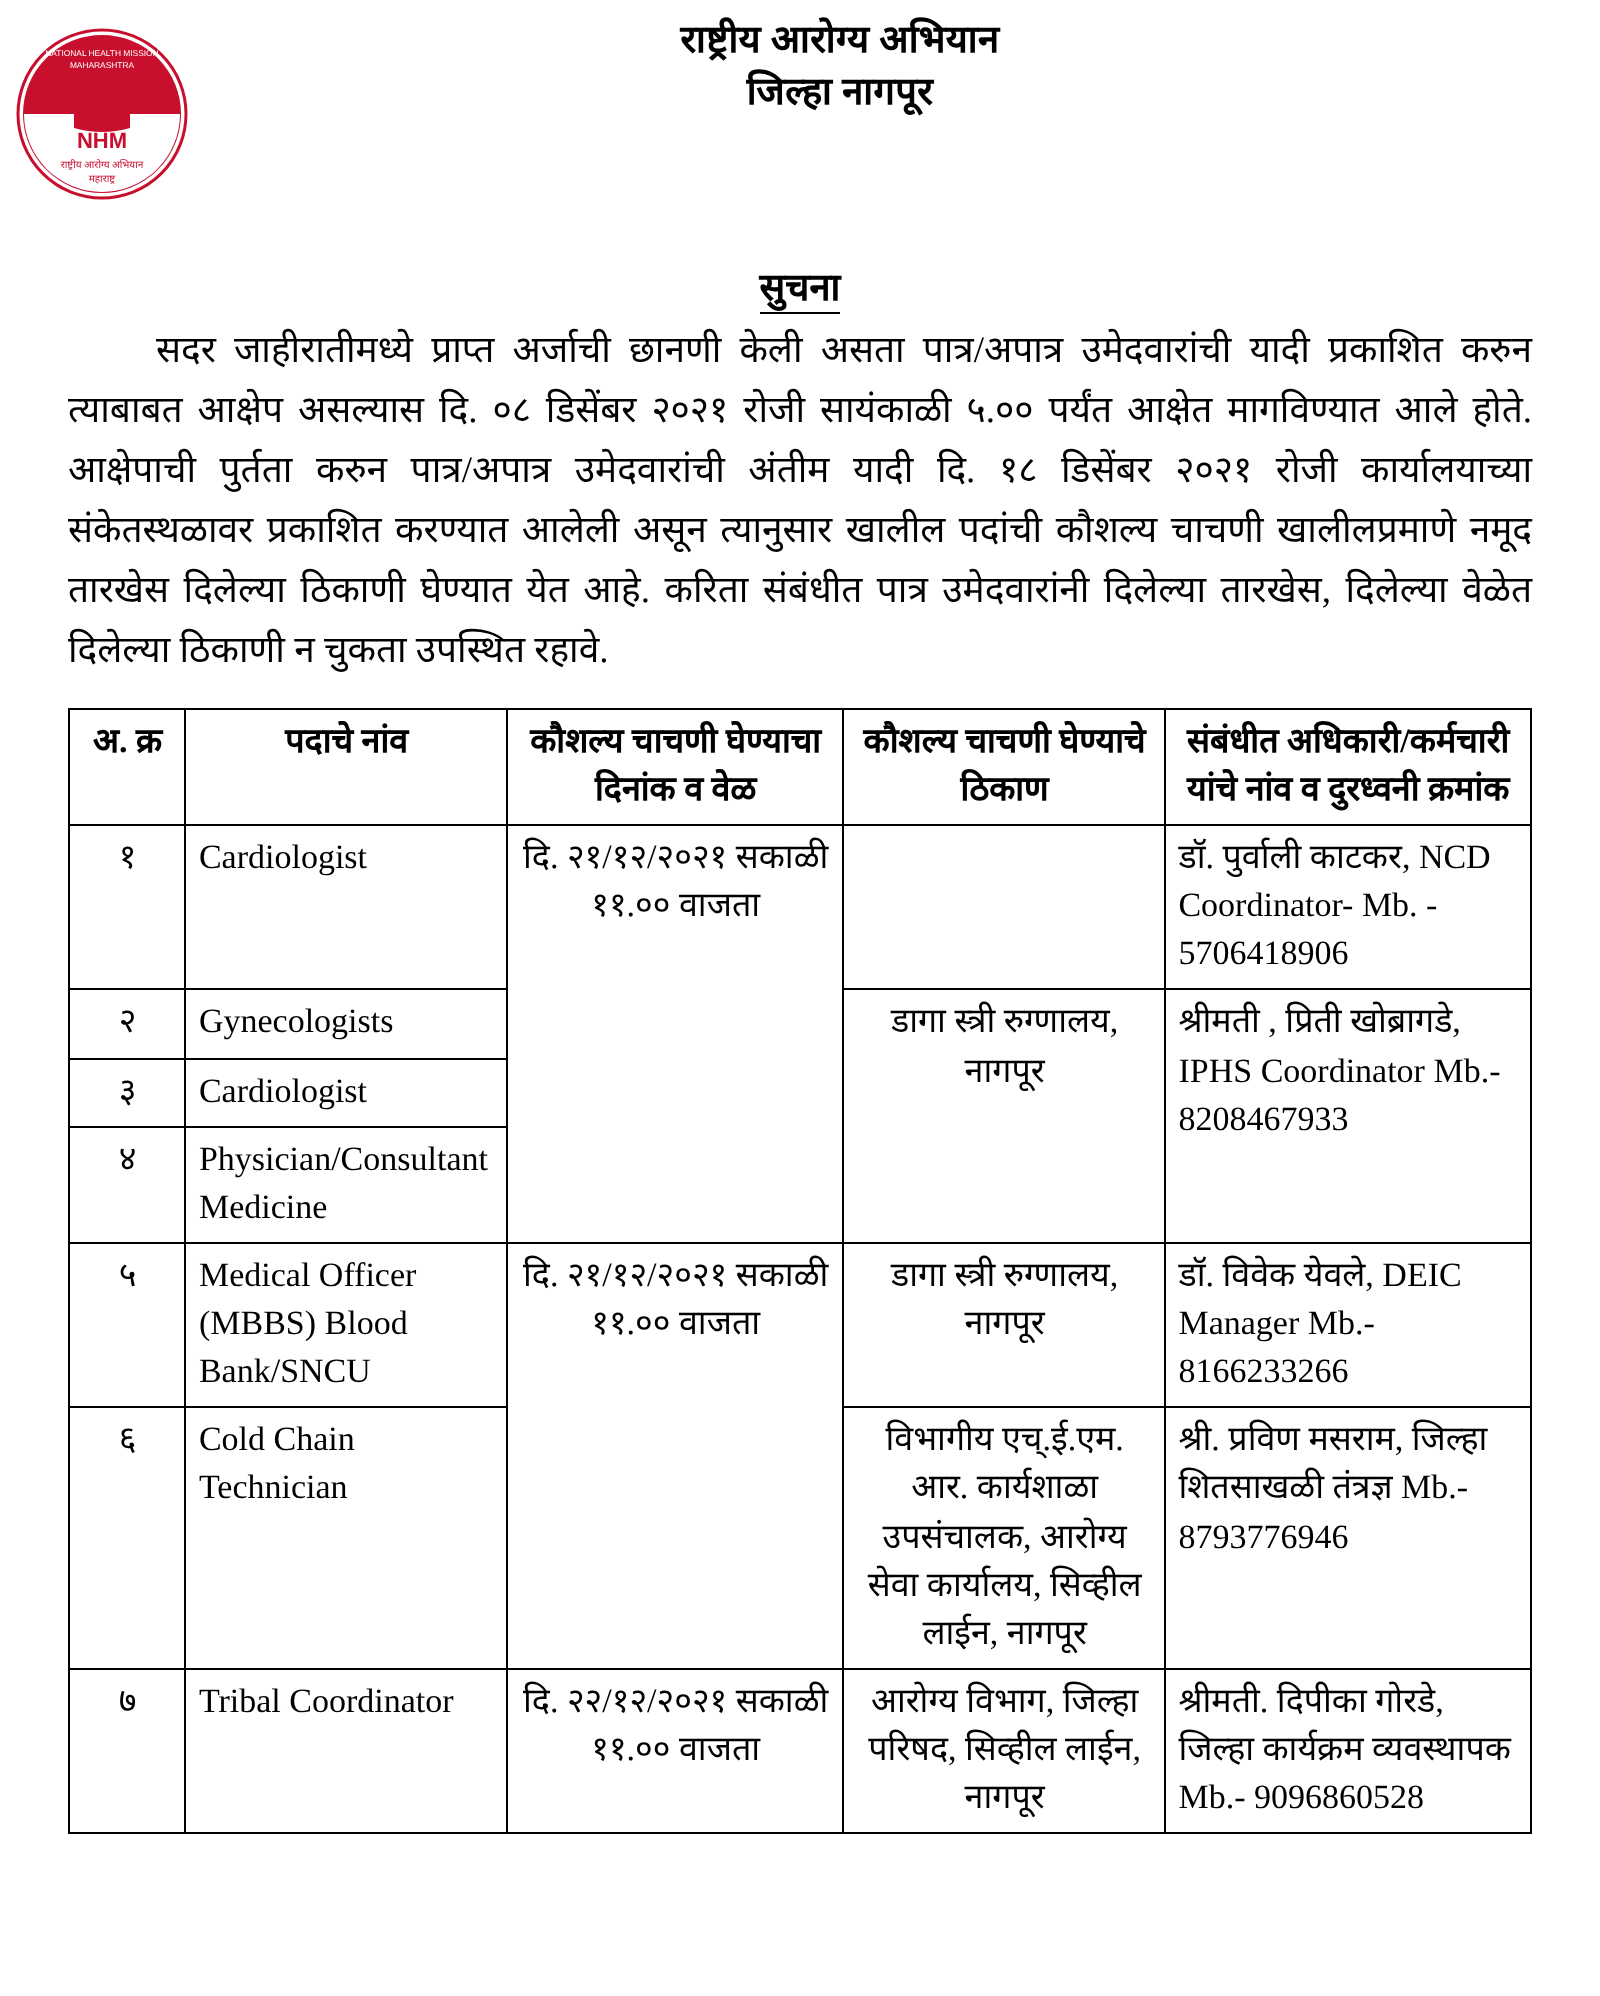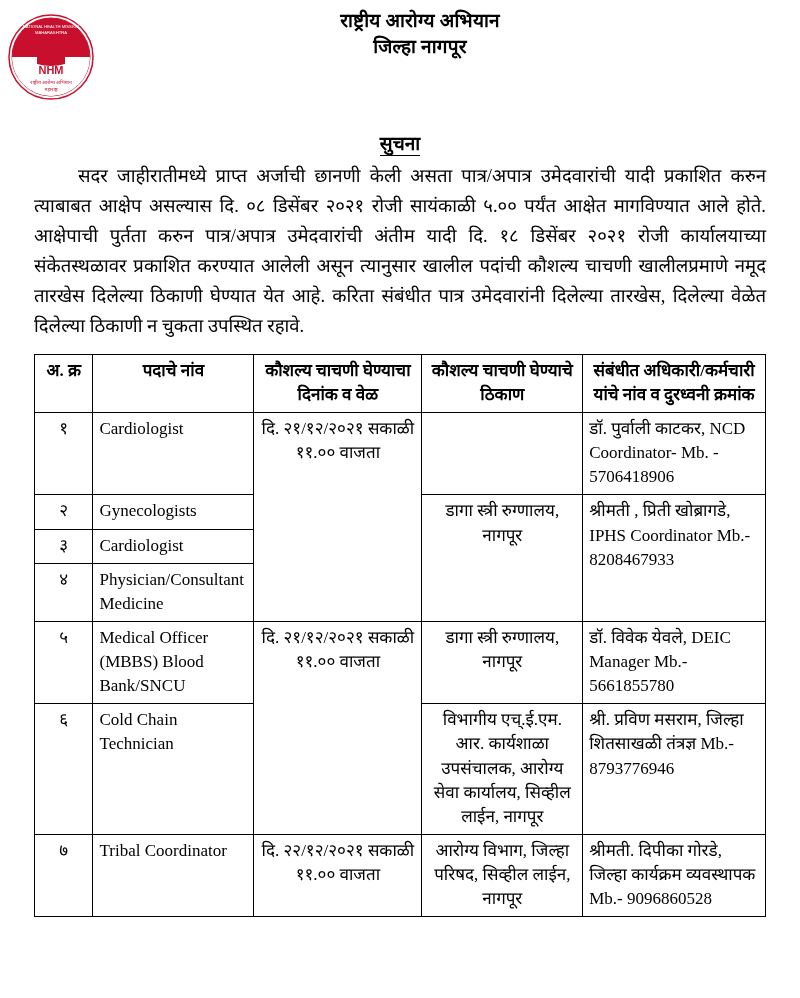--- a/index.html
+++ b/index.html
@@ -188,21 +188,21 @@
         </tr>
         <tr>
           <td class="c-sr">४</td>
           <td class="latin">Physician/Consultant Medicine</td>
         </tr>
         <tr>
           <td class="c-sr">५</td>
           <td class="latin">Medical Officer (MBBS) Blood Bank/SNCU</td>
           <td class="c-date" rowspan="2">दि. २१/१२/२०२१ सकाळी ११.०० वाजता</td>
           <td class="c-place">डागा स्त्री रुग्णालय, नागपूर</td>
-          <td>डॉ. विवेक येवले, DEIC Manager Mb.- 5661855780</td>
+          <td>डॉ. विवेक येवले, DEIC Manager Mb.- 8166233266</td>
         </tr>
         <tr>
           <td class="c-sr">६</td>
           <td class="latin">Cold Chain Technician</td>
           <td class="c-place">विभागीय एच्.ई.एम. आर. कार्यशाळा उपसंचालक, आरोग्य सेवा कार्यालय, सिव्हील लाईन, नागपूर</td>
           <td>श्री. प्रविण मसराम, जिल्हा शितसाखळी तंत्रज्ञ Mb.- 8793776946</td>
         </tr>
         <tr>
           <td class="c-sr">७</td>
           <td class="latin">Tribal Coordinator</td>

